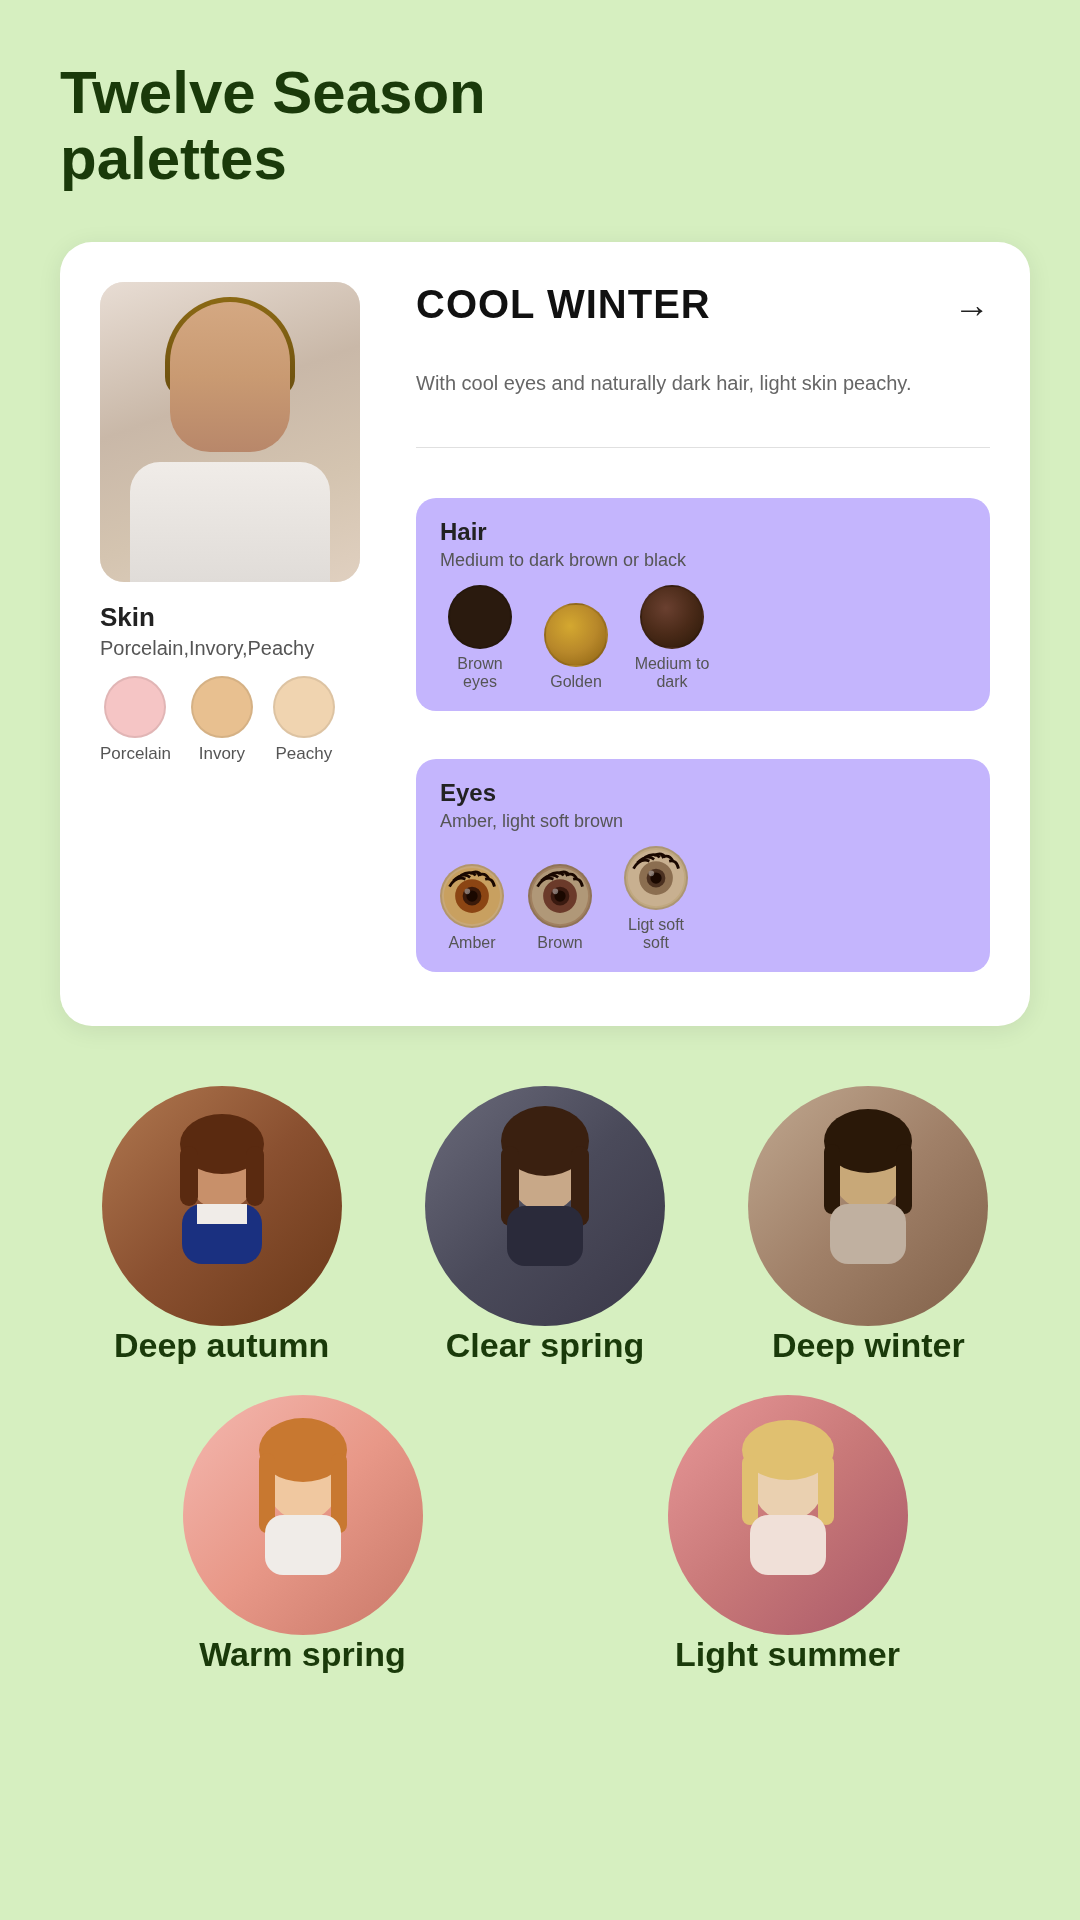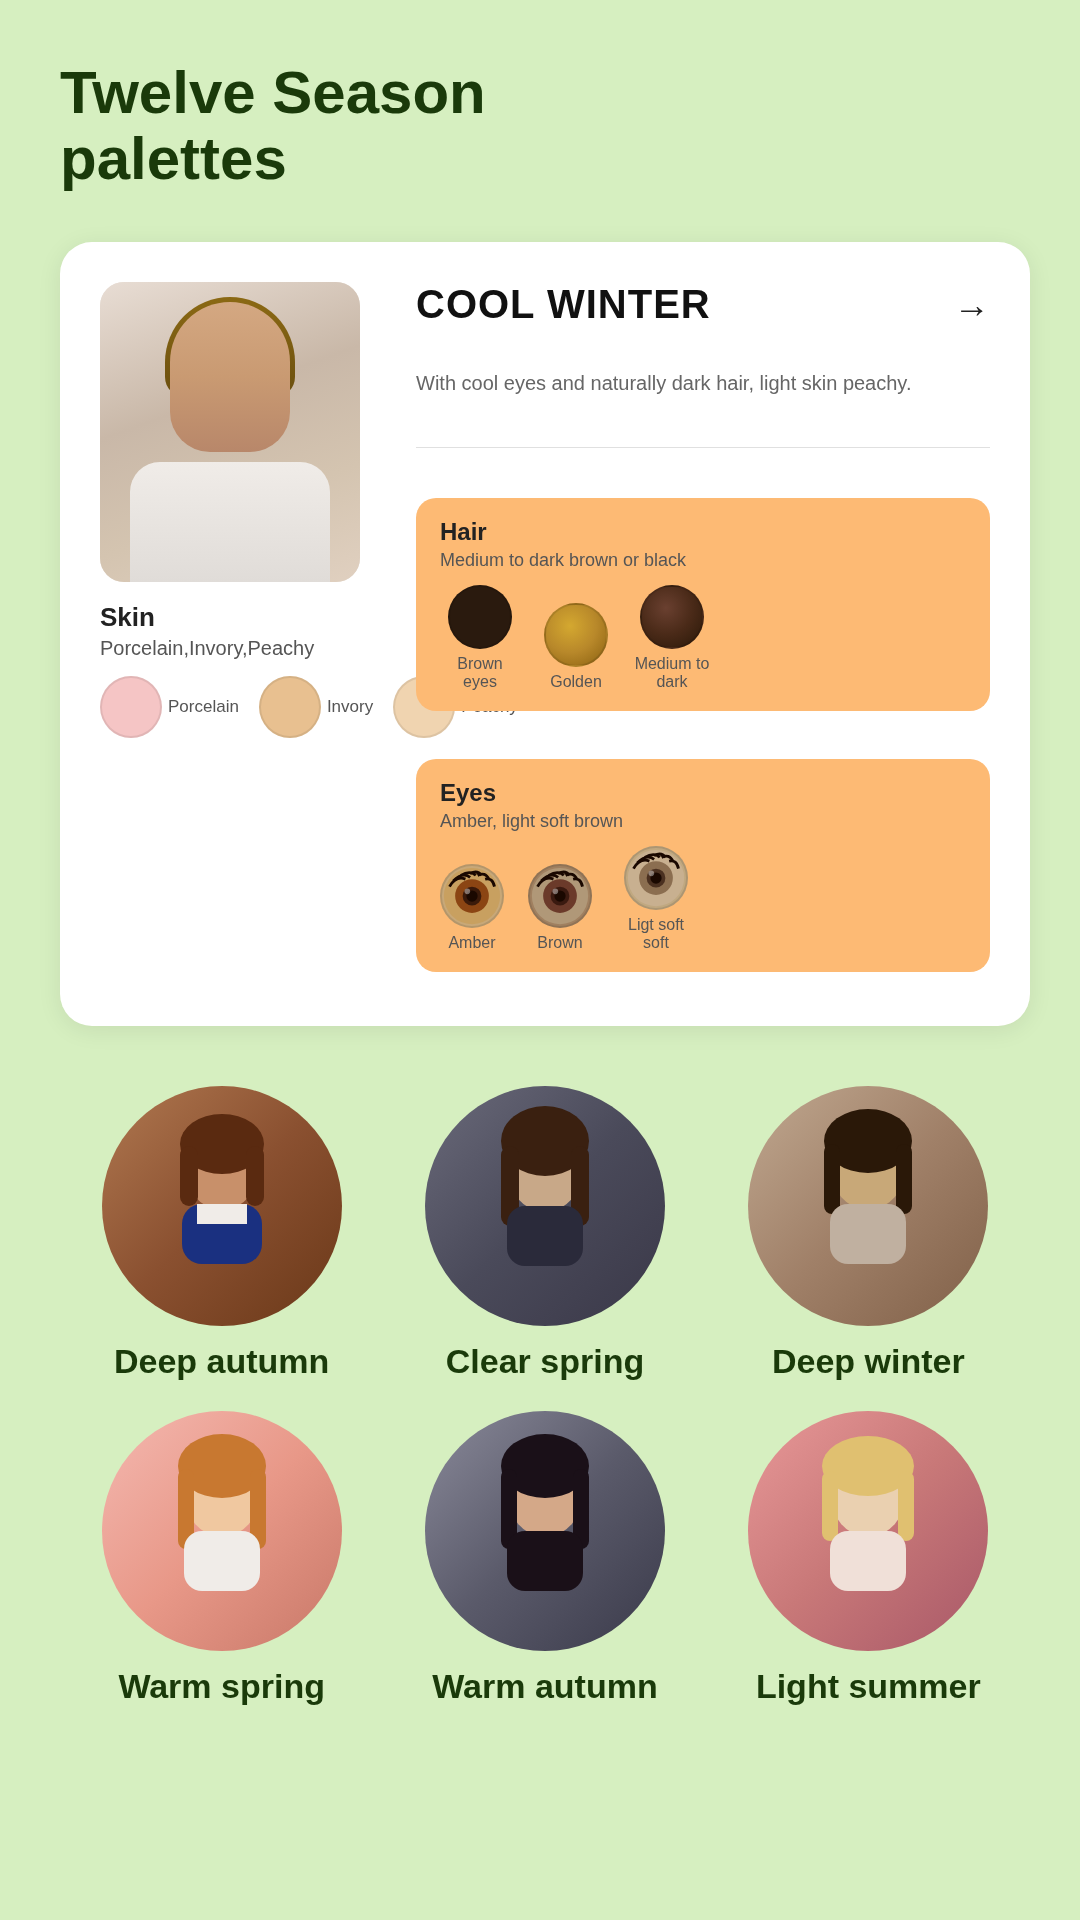--- a/index.html
+++ b/index.html
@@ -103,21 +103,21 @@
       color: #555;
       margin-bottom: 16px;
     }
     .skin-swatches {
       display: flex;
       gap: 20px;
       align-items: flex-end;
     }
     .swatch-item {
       display: flex;
-      flex-direction: row;
+      flex-direction: column;
       align-items: center;
       gap: 6px;
     }
     .swatch-circle {
       width: 62px;
       height: 62px;
       border-radius: 50%;
       border: 2px solid rgba(0,0,0,0.08);
     }
     .swatch-name {
@@ -157,21 +157,21 @@
       line-height: 1.4;
       margin-bottom: 16px;
     }
     .divider {
       border: none;
       border-top: 1px solid #e0e0e0;
       margin-bottom: 16px;
     }
 
     .trait-card {
-      background: #fdba74;
+      background: #c4b5fd;
       border-radius: 20px;
       padding: 20px 24px;
       margin-bottom: 14px;
     }
     .trait-title {
       font-size: 24px;
       font-weight: 700;
       color: #222;
       margin-bottom: 4px;
     }
@@ -226,21 +226,21 @@
     .portraits-row {
       display: flex;
       justify-content: space-around;
       align-items: flex-end;
       margin-bottom: 20px;
     }
     .portrait-item {
       display: flex;
       flex-direction: column;
       align-items: center;
-      gap: 16px;
+      gap: 0;
     }
     .portrait-circle {
       width: 240px;
       height: 240px;
       border-radius: 50%;
       overflow: hidden;
       display: flex;
       align-items: center;
       justify-content: center;
     }
@@ -441,33 +441,20 @@
         <ellipse cx="120" cy="82" rx="38" ry="44" fill="#f0c8a0"></ellipse>
         <ellipse cx="120" cy="55" rx="44" ry="32" fill="#c87830"></ellipse>
         <rect x="76" y="58" width="16" height="80" rx="8" fill="#c87830"></rect>
         <rect x="148" y="58" width="16" height="80" rx="8" fill="#c87830"></rect>
         <rect x="82" y="120" width="76" height="60" rx="18" fill="#f0ece8"></rect>
       </svg>
     </div>
     <span class="portrait-season-label">Warm spring</span>
   </div>
 
-  <div class="portrait-item">
-    <div class="portrait-circle" style="background:linear-gradient(135deg,#8a8a9a 0%,#5a5a6a 50%,#3a3a4a 100%);">
-      <svg width="240" height="240" viewBox="0 0 240 240">
-        <circle cx="120" cy="120" r="120" fill="none"></circle>
-        <ellipse cx="120" cy="82" rx="38" ry="44" fill="#d4a888"></ellipse>
-        <ellipse cx="120" cy="55" rx="44" ry="32" fill="#1a1018"></ellipse>
-        <rect x="76" y="58" width="16" height="80" rx="8" fill="#1a1018"></rect>
-        <rect x="148" y="58" width="16" height="80" rx="8" fill="#1a1018"></rect>
-        <rect x="82" y="120" width="76" height="60" rx="18" fill="#1a1018"></rect>
-      </svg>
-    </div>
-    <span class="portrait-season-label">Warm autumn</span>
-  </div>
 
   <div class="portrait-item">
     <div class="portrait-circle" style="background:linear-gradient(135deg,#e89898 0%,#c87878 50%,#a85868 100%);">
       <svg width="240" height="240" viewBox="0 0 240 240">
         <circle cx="120" cy="120" r="120" fill="none"></circle>
         <ellipse cx="120" cy="82" rx="38" ry="44" fill="#ead0b0"></ellipse>
         <ellipse cx="120" cy="55" rx="46" ry="30" fill="#e0c070"></ellipse>
         <rect x="74" y="60" width="16" height="70" rx="8" fill="#e0c070"></rect>
         <rect x="150" y="60" width="16" height="70" rx="8" fill="#e0c070"></rect>
         <rect x="82" y="120" width="76" height="60" rx="18" fill="#f0e0d8"></rect>

